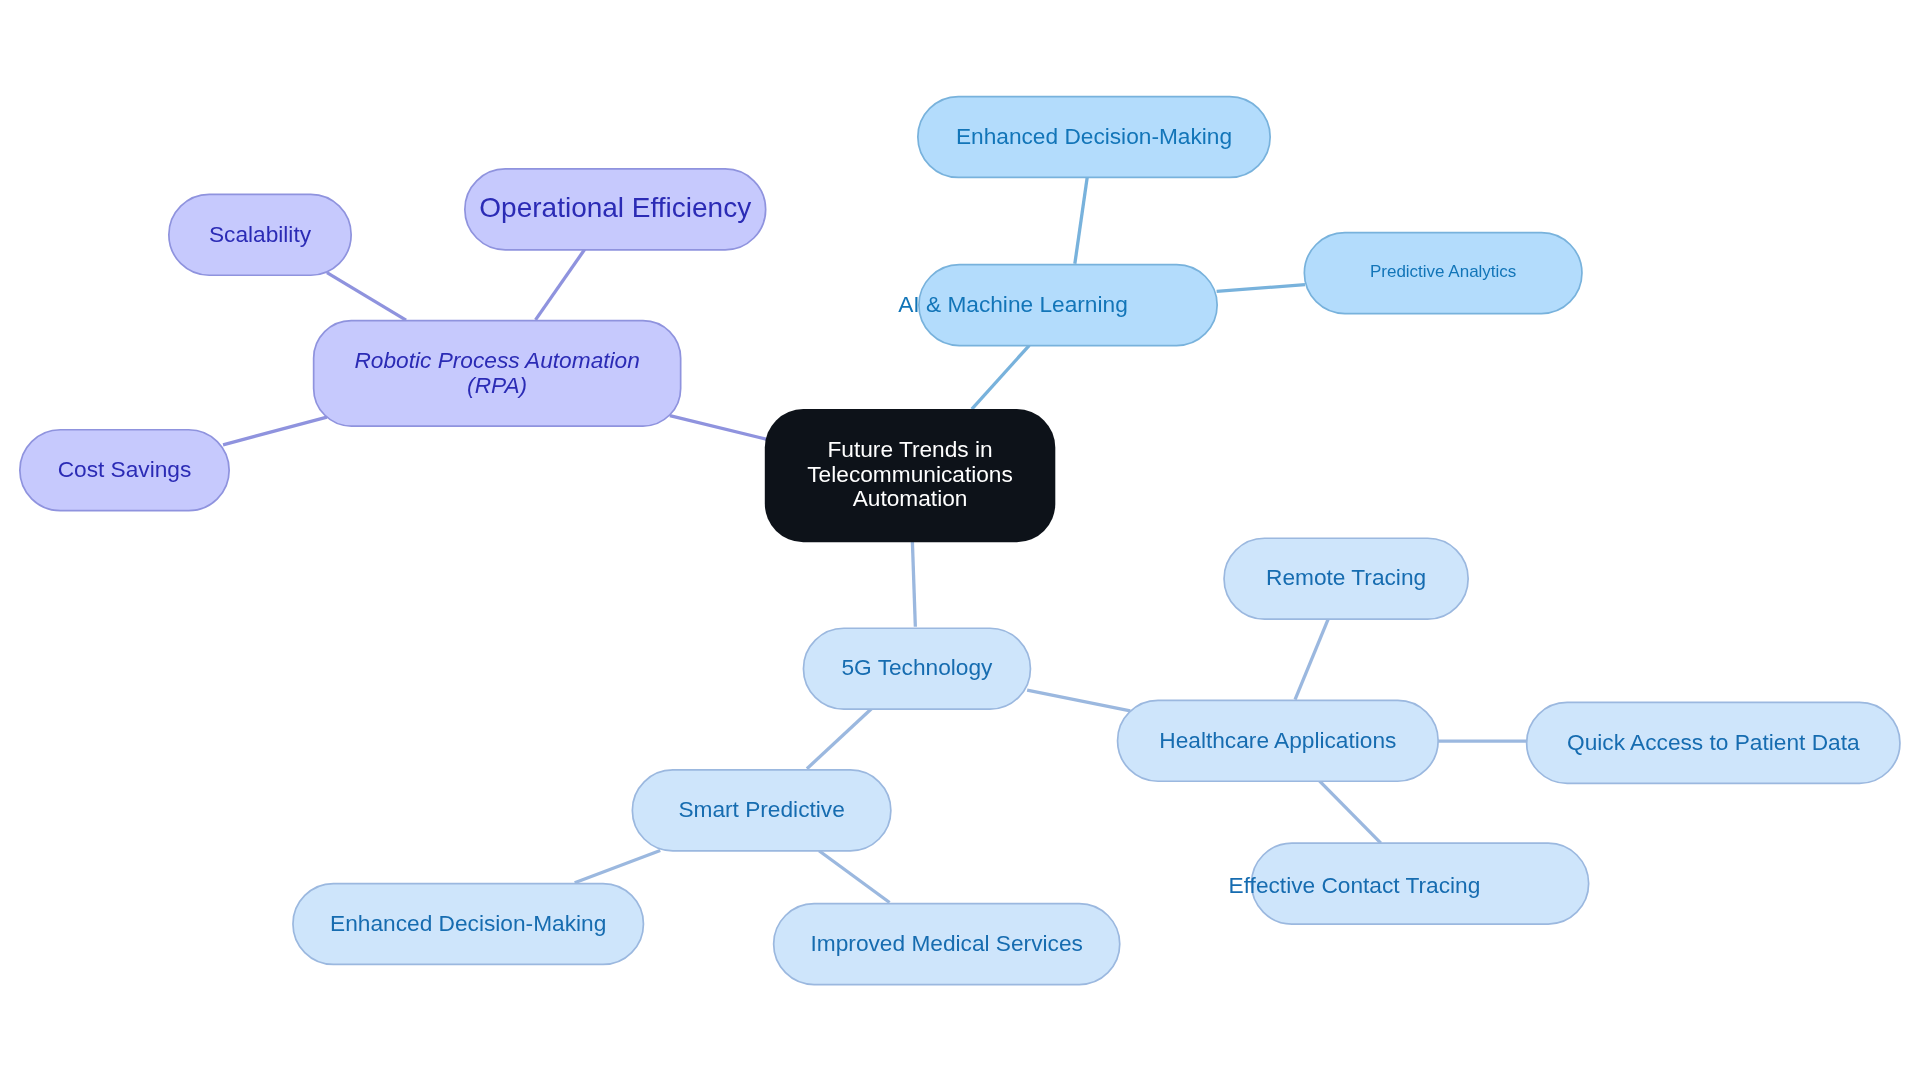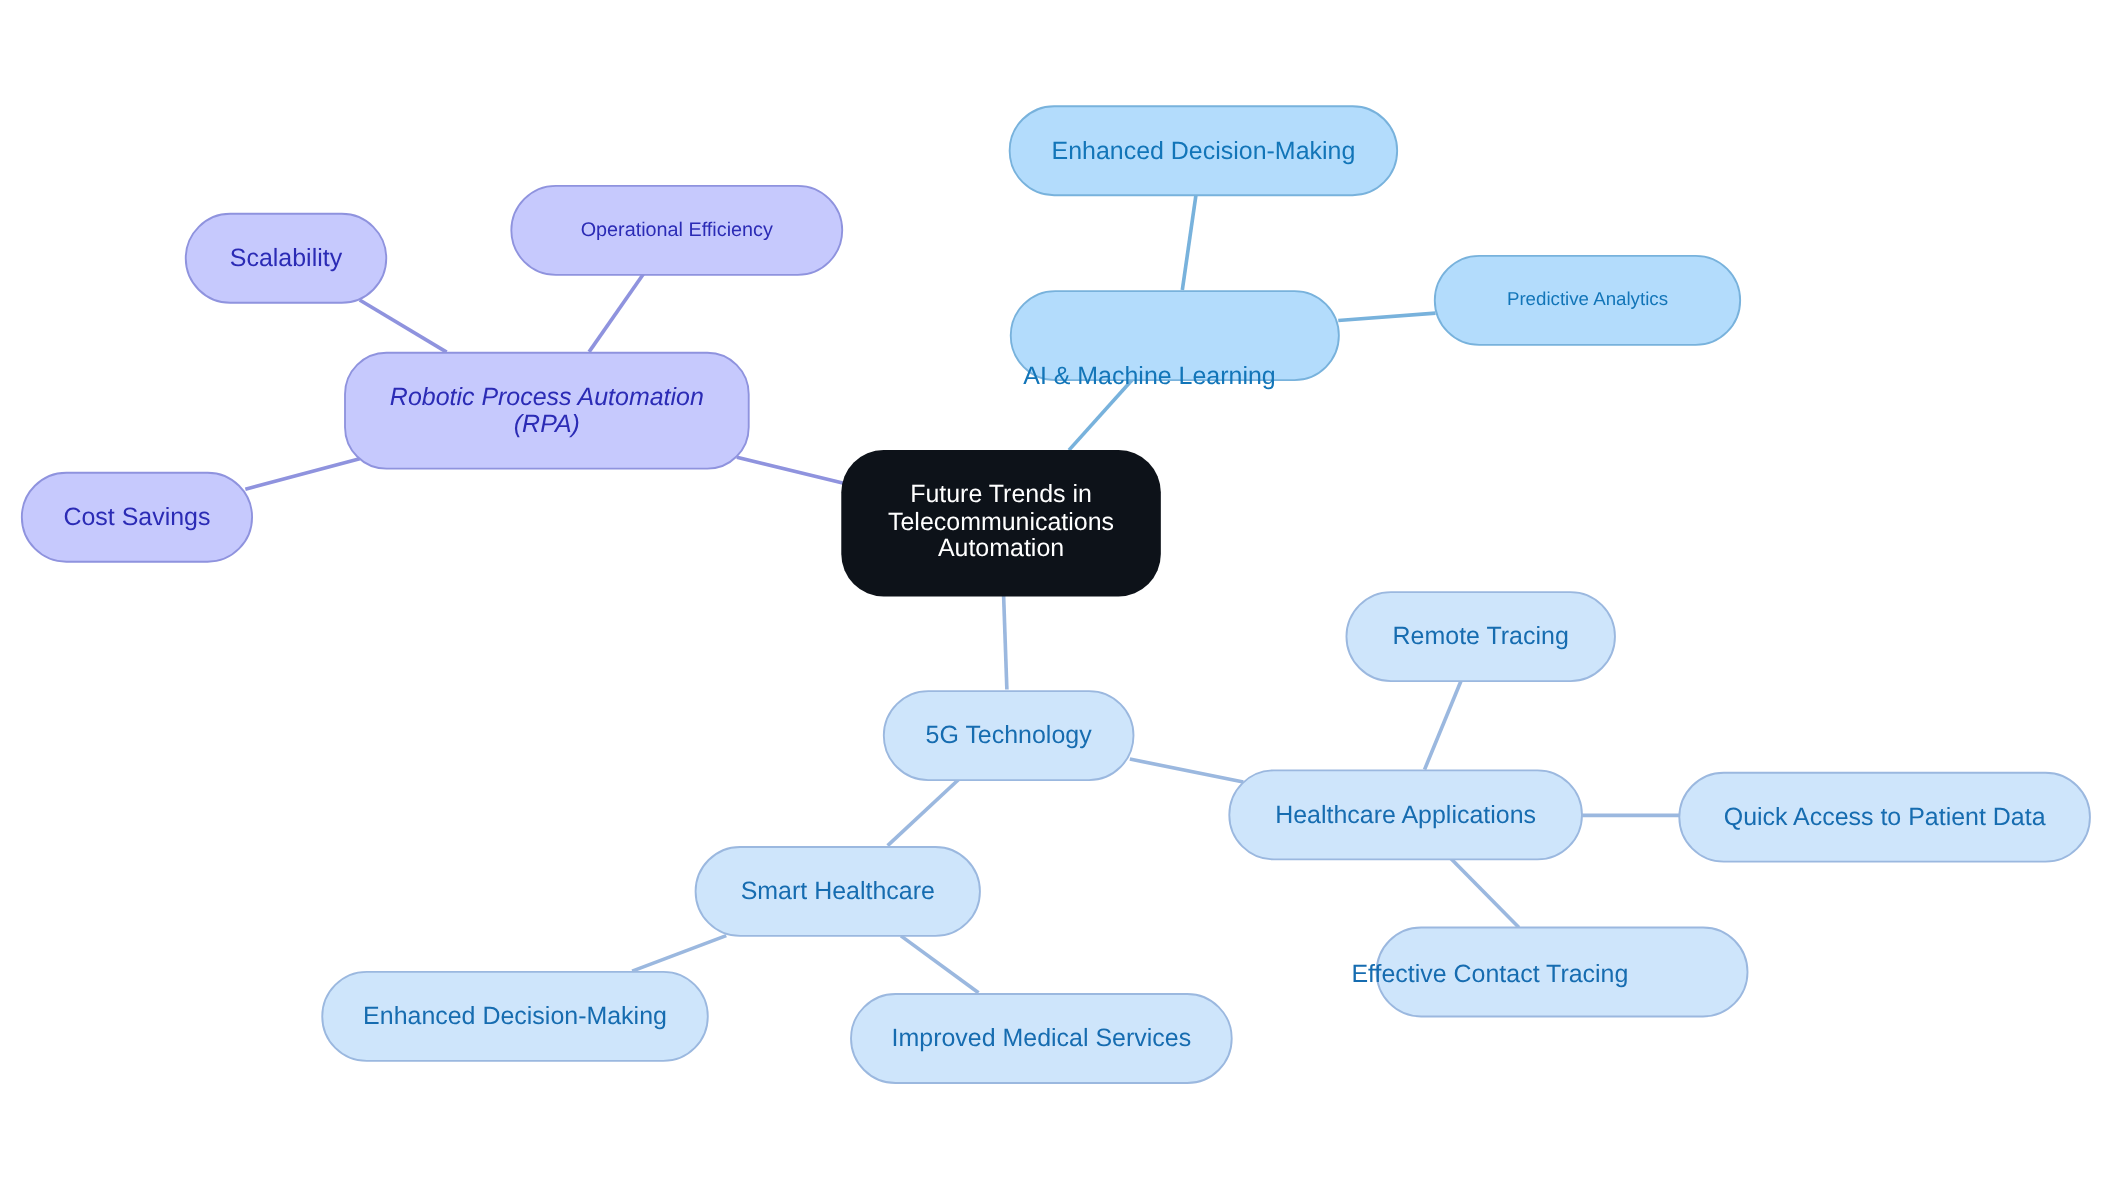--- a/index.html
+++ b/index.html
@@ -66,26 +66,26 @@
 Automation</span>
       </div>
       <div class="node" style="left: 312.8px; top: 319.8px; width: 368.7px; height: 107.1px;">
         <span class="lbl t-purple" style="font-size: 22.7px; line-height: 25.1px; font-style: italic;">Robotic Process Automation
 (RPA)</span>
       </div>
       <div class="node" style="left: 168px; top: 193.5px; width: 184px; height: 82.6px;">
         <span class="lbl t-purple" style="font-size: 22.7px; line-height: 24.6px; transform: translateZ(0px) translateY(-0.9px);">Scalability</span>
       </div>
       <div class="node" style="left: 464px; top: 168.1px; width: 302.5px; height: 82.6px;">
-        <span class="lbl t-purple" style="font-size: 18px; line-height: 24.6px; transform: translateZ(0px) translateY(-0.9px);">Operational Efficiency</span>
+        <span class="lbl t-purple" style="font-size: 28px; line-height: 24.6px; transform: translateZ(0px) translateY(-0.9px);">Operational Efficiency</span>
       </div>
       <div class="node" style="left: 19px; top: 428.9px; width: 211px; height: 82.6px;">
         <span class="lbl t-purple" style="font-size: 22.7px; line-height: 24.6px; transform: translateZ(0px) translateY(-0.9px);">Cost Savings</span>
       </div>
-      <div class="node" style="left: 895px; top: 263.8px; width: 300px; height: 82.6px; margin-top: 37px;">
+      <div class="node" style="left: 863px; top: 263.8px; width: 300px; height: 82.6px;">
         <span class="lbl t-blue" style="font-size: 22.7px; line-height: 24.6px; transform: translateZ(0px) translateY(-0.9px);">AI &amp; Machine Learning</span>
       </div>
       <div class="node" style="left: 917px; top: 95.7px; width: 354px; height: 82.6px;">
         <span class="lbl t-blue" style="font-size: 22.7px; line-height: 24.6px; transform: translateZ(0px) translateY(-0.9px);">Enhanced Decision-Making</span>
       </div>
       <div class="node" style="left: 1303.5px; top: 231.8px; width: 279.3px; height: 82.6px;">
         <span class="lbl t-blue" style="font-size: 17px; line-height: 24.6px; transform: translateZ(0px) translateY(-0.9px);">Predictive Analytics</span>
       </div>
       <div class="node" style="left: 802.6px; top: 627.4px; width: 228.7px; height: 82.6px;">
         <span class="lbl t-bluel" style="font-size: 22.7px; line-height: 24.6px; transform: translateZ(0px) translateY(-0.9px);">5G Technology</span>
@@ -96,21 +96,21 @@
       <div class="node" style="left: 1223.2px; top: 537.4px; width: 245.8px; height: 82.6px;">
         <span class="lbl t-bluel" style="font-size: 22.7px; line-height: 24.6px; transform: translateZ(0px) translateY(-0.9px);">Remote Tracing</span>
       </div>
       <div class="node" style="left: 1525.8px; top: 701.6px; width: 375px; height: 82.6px;">
         <span class="lbl t-bluel" style="font-size: 22.7px; line-height: 24.6px; transform: translateZ(0px) translateY(-0.9px);">Quick Access to Patient Data</span>
       </div>
       <div class="node" style="left: 1185px; top: 842.3px; width: 338.9px; height: 88px;">
         <span class="lbl t-bluel" style="font-size: 22.7px; line-height: 24.6px; transform: translateZ(0px) translateY(-0.9px);">Effective Contact Tracing</span>
       </div>
       <div class="node" style="left: 631.5px; top: 769.1px; width: 260.2px; height: 82.6px;">
-        <span class="lbl t-bluel" style="font-size: 22.7px; line-height: 24.6px; transform: translateZ(0px) translateY(-0.9px);">Smart Healthcare</span>
+        <span class="lbl t-bluel" style="font-size: 22.7px; line-height: 24.6px; transform: translateZ(0px) translateY(-0.9px);">Smart Predictive</span>
       </div>
       <div class="node" style="left: 292.1px; top: 882.7px; width: 352.2px; height: 82.6px;">
         <span class="lbl t-bluel" style="font-size: 22.7px; line-height: 24.6px; transform: translateZ(0px) translateY(-0.9px);">Enhanced Decision-Making</span>
       </div>
       <div class="node" style="left: 772.8px; top: 902.8px; width: 347.8px; height: 82.6px;">
         <span class="lbl t-bluel" style="font-size: 22.7px; line-height: 24.6px; transform: translateZ(0px) translateY(-0.9px);">Improved Medical Services</span>
       </div>
     </div>
 </div>
 

